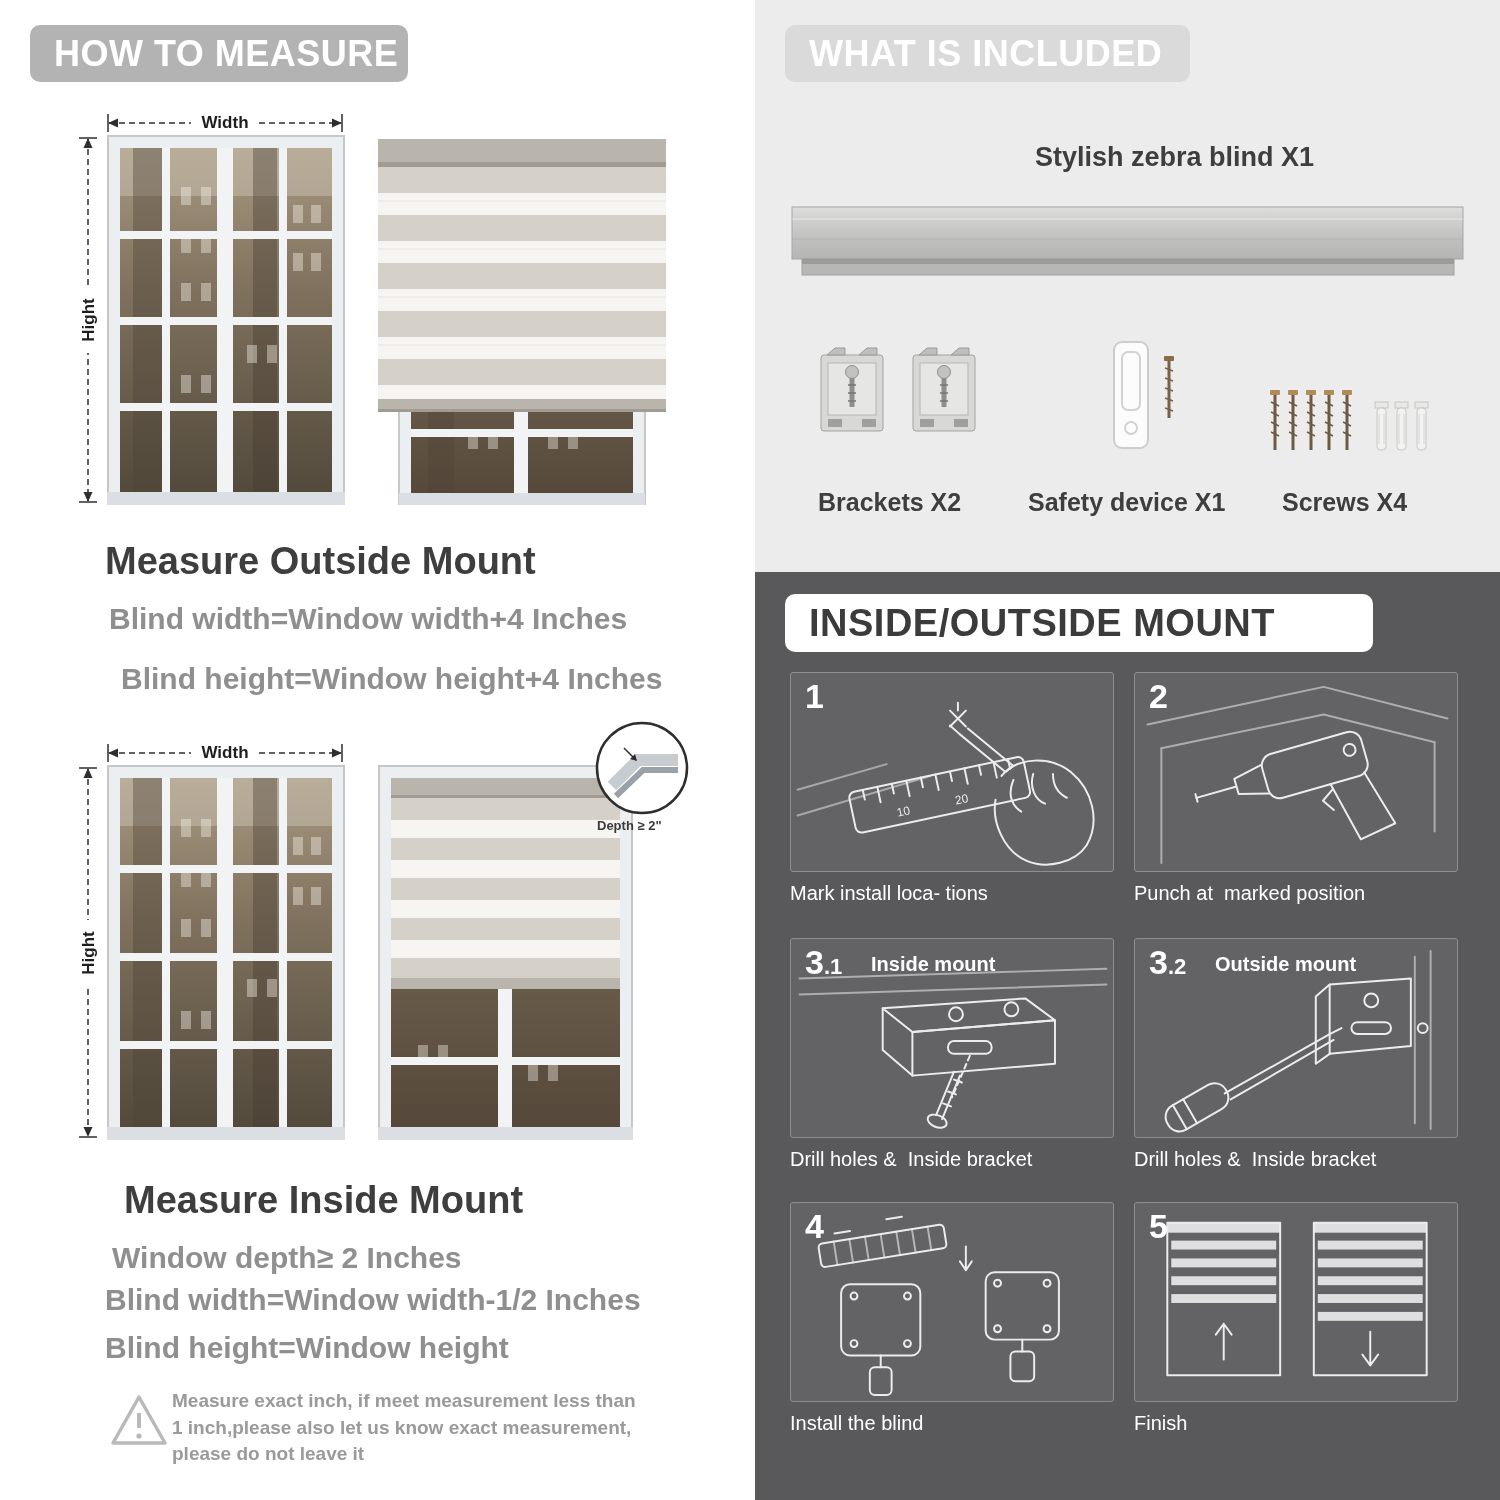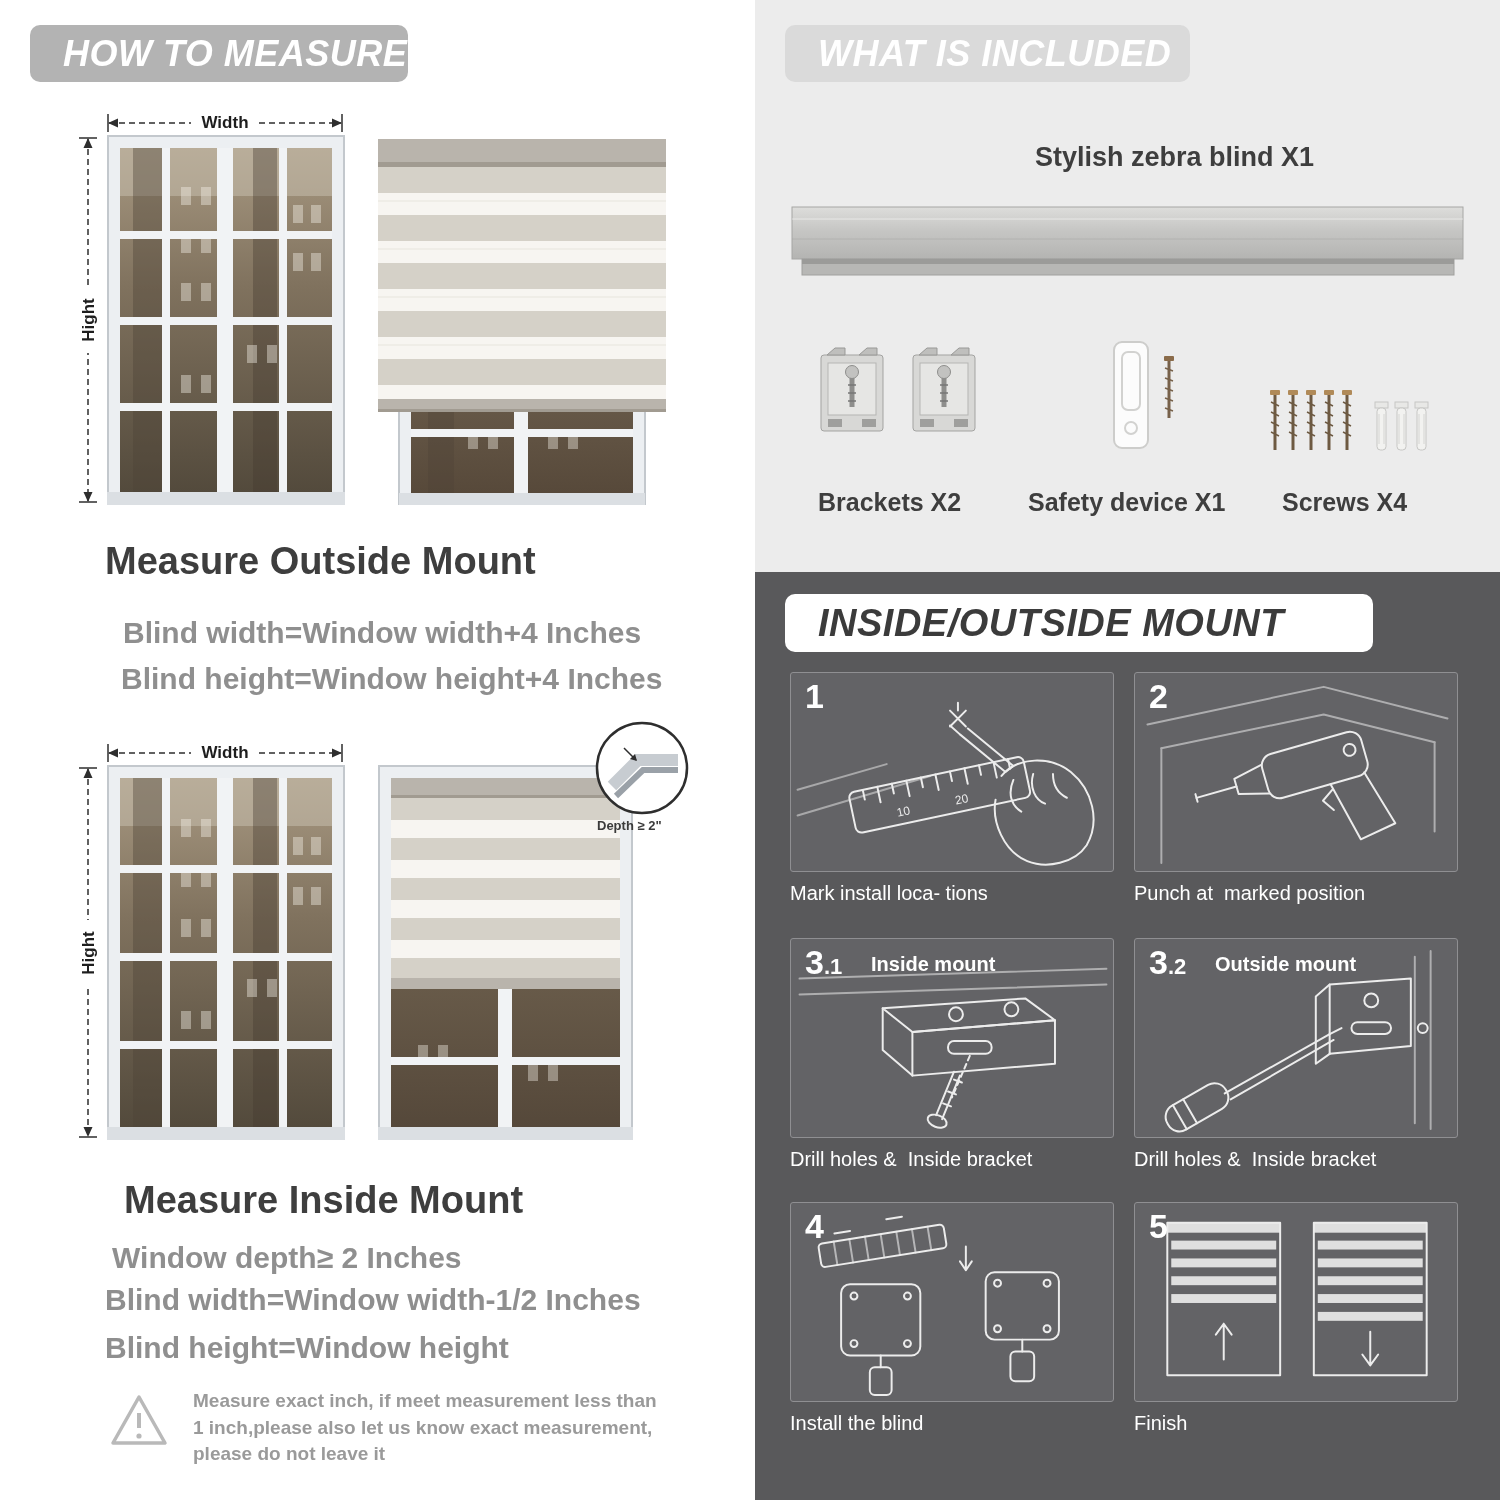--- a/index.html
+++ b/index.html
@@ -1,20 +1,20 @@
 <!DOCTYPE html>
 <html><head>
 <meta charset="utf-8">
 <style>
   html,body{margin:0;padding:0;background:#ffffff;}
   .canvas{position:relative;width:1500px;height:1500px;background:#ffffff;
           font-family:"Liberation Sans",sans-serif;overflow:hidden;}
   .abs{position:absolute;}
   .banner{position:absolute;box-sizing:border-box;display:flex;align-items:center;
-          padding:0 33px;border-radius:10px;font-weight:bold;letter-spacing:.5px;white-space:nowrap;font-style:italic;}
+          padding:0 24px;border-radius:10px;font-weight:bold;letter-spacing:.5px;white-space:nowrap;}
   .banner-gray{background:#b3b3b3;color:#ffffff;font-size:36px;}
   .banner-light{background:#dadada;color:#ffffff;font-size:36px;}
   .banner-white{background:#ffffff;color:#3b3b3b;font-size:38px;}
   .sec-title{position:absolute;font-weight:bold;font-size:38px;color:#3e3e3e;white-space:nowrap;}
   .rule{position:absolute;font-weight:bold;font-size:30px;color:#8f8f8f;white-space:nowrap;}
   .product-label{position:absolute;font-weight:bold;font-size:27px;color:#3e3e3e;text-align:center;}
   .part-label{position:absolute;font-weight:bold;font-size:25px;color:#3e3e3e;white-space:nowrap;}
   .depth-label{position:absolute;font-weight:bold;font-size:13px;color:#3b3b3b;white-space:nowrap;}
   .warning-text{position:absolute;font-weight:bold;font-size:19px;line-height:1.4;color:#9a9a9a;}
   .light-bg{position:absolute;background:#ececec;}
@@ -134,21 +134,21 @@
         <line x1="0" y1="68" x2="288" y2="68"></line>
           <line x1="0" y1="116" x2="288" y2="116"></line>
         <line x1="0" y1="164" x2="288" y2="164"></line>
           <line x1="0" y1="212" x2="288" y2="212"></line>
       </g>
       <rect x="0" y="266" width="288" height="13" fill="#b9b4ac"></rect>
       <rect x="0" y="276" width="288" height="3" fill="#a19b91"></rect>
     </svg>
 
     <h2 class="sec-title" style="left:105px;top:540px;margin:0">Measure Outside Mount</h2>
-    <p class="rule" style="left:105px;top:598px;margin:18px">Blind width=Window width+4 Inches</p>
+    <p class="rule" style="left:105px;top:598px;margin:4px">Blind width=Window width+4 Inches</p>
     <p class="rule" style="left:105px;top:646px;margin:16px">Blind height=Window height+4 Inches</p>
 
     <svg class="abs" style="left:105px;top:742px" width="240" height="22" viewBox="0 0 240 22">
       <line x1="4" y1="11" x2="236" y2="11" stroke="#2e2e2e" stroke-width="1.5" stroke-dasharray="6 4"></line>
       <line x1="3" y1="2" x2="3" y2="20" stroke="#2e2e2e" stroke-width="1.5"></line>
       <line x1="237" y1="2" x2="237" y2="20" stroke="#2e2e2e" stroke-width="1.5"></line>
       <polygon points="3,11 13,6.5 13,15.5" fill="#2e2e2e"></polygon>
       <polygon points="237,11 227,6.5 227,15.5" fill="#2e2e2e"></polygon>
       <rect x="86" y="0" width="68" height="22" fill="#ffffff"></rect>
       <text x="120" y="16" text-anchor="middle" font-size="17" font-weight="bold" fill="#1e1e1e">Width</text>
@@ -245,21 +245,21 @@
     <h2 class="sec-title" style="left:121px;top:1176px;margin:3px">Measure Inside Mount</h2>
     <p class="rule" style="left:105px;top:1234px;margin:7px">Window depth≥ 2 Inches</p>
     <p class="rule" style="left:105px;top:1283px;margin:0">Blind width=Window width-1/2 Inches</p>
     <p class="rule" style="left:105px;top:1331px;margin:0">Blind height=Window height</p>
 
     <svg class="abs" style="left:108px;top:1392px" width="62" height="60" viewBox="0 0 62 60">
       <path d="M31,5 L57,51 L5,51 Z" stroke="#b9b9b9" stroke-width="3.5" fill="none" stroke-linejoin="round"></path>
       <line x1="31" y1="21" x2="31" y2="36" stroke="#b9b9b9" stroke-width="4"></line>
       <circle cx="31" cy="44" r="2.6" fill="#b9b9b9"></circle>
     </svg>
-    <p class="warning-text" style="left:193px;top:1388px;width:470px;margin:0">Measure exact inch, if meet measurement less than 1 inch,please also let us know exact measurement, please do not leave it</p>
+    <p class="warning-text" style="left:172px;top:1388px;width:470px;margin:0">Measure exact inch, if meet measurement less than 1 inch,please also let us know exact measurement, please do not leave it</p>
   </section>
 
   <section>
     <div class="light-bg" style="left:755px;top:0;width:745px;height:572px"></div>
 
     <div class="banner banner-light" style="left:785px;top:25px;width:405px;height:57px;">
       <span>WHAT IS INCLUDED</span>
     </div>
 
     <div class="product-label" style="left:755px;top:142px;width:839px">Stylish zebra blind X1</div>

